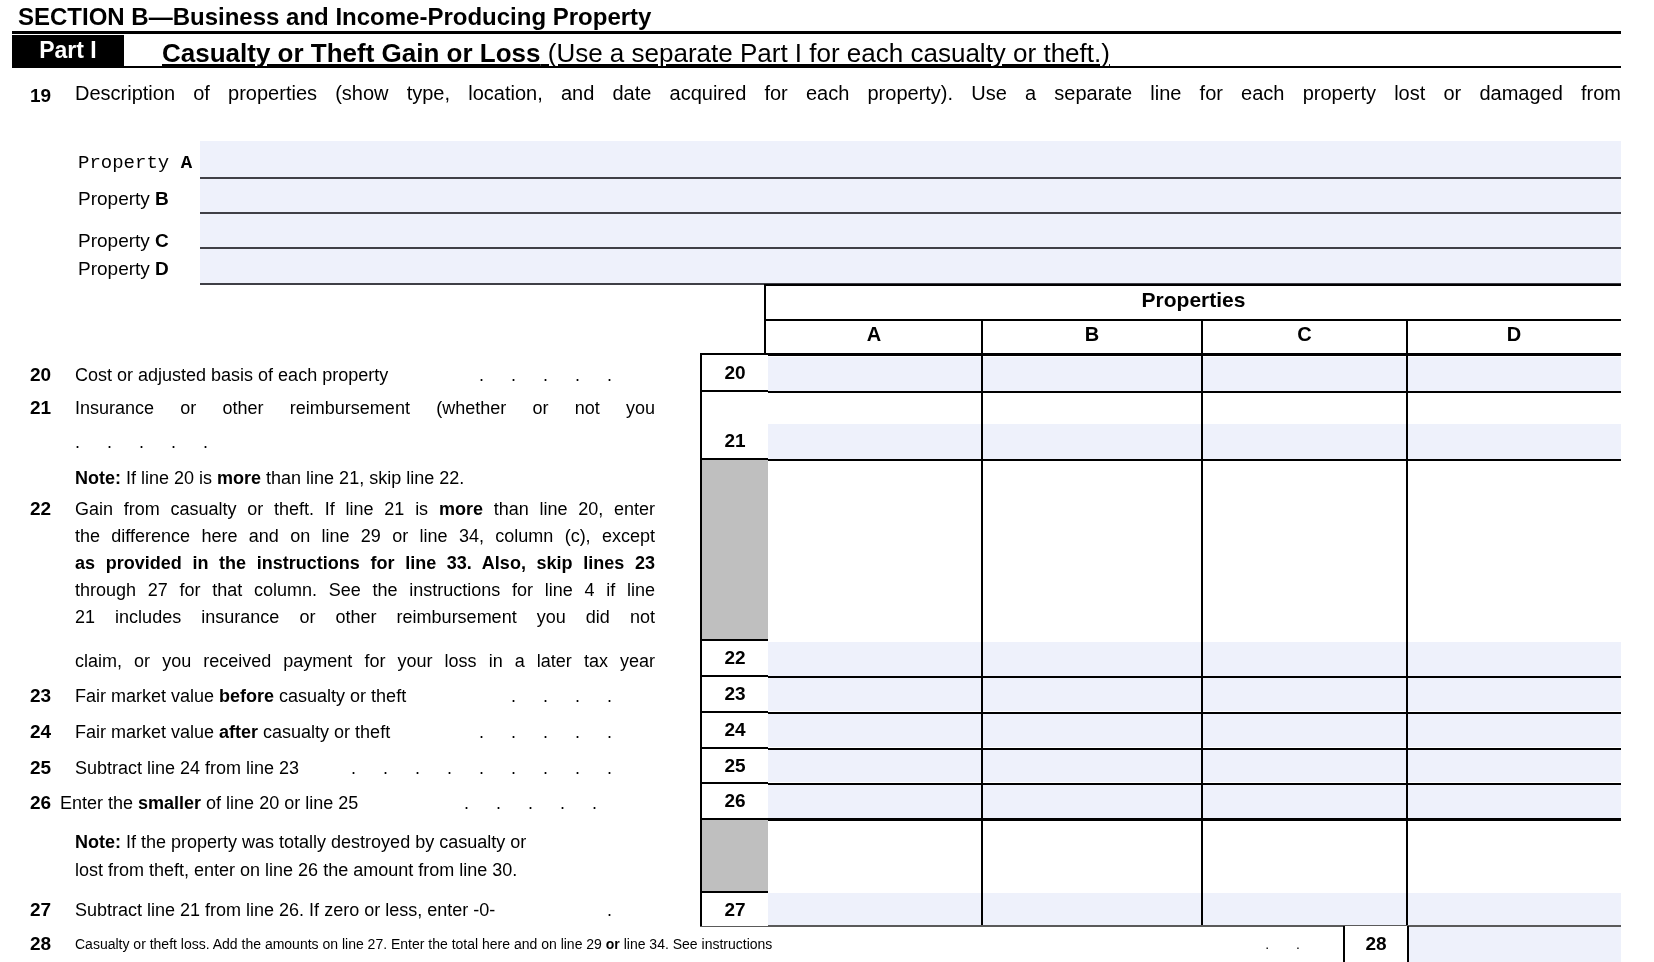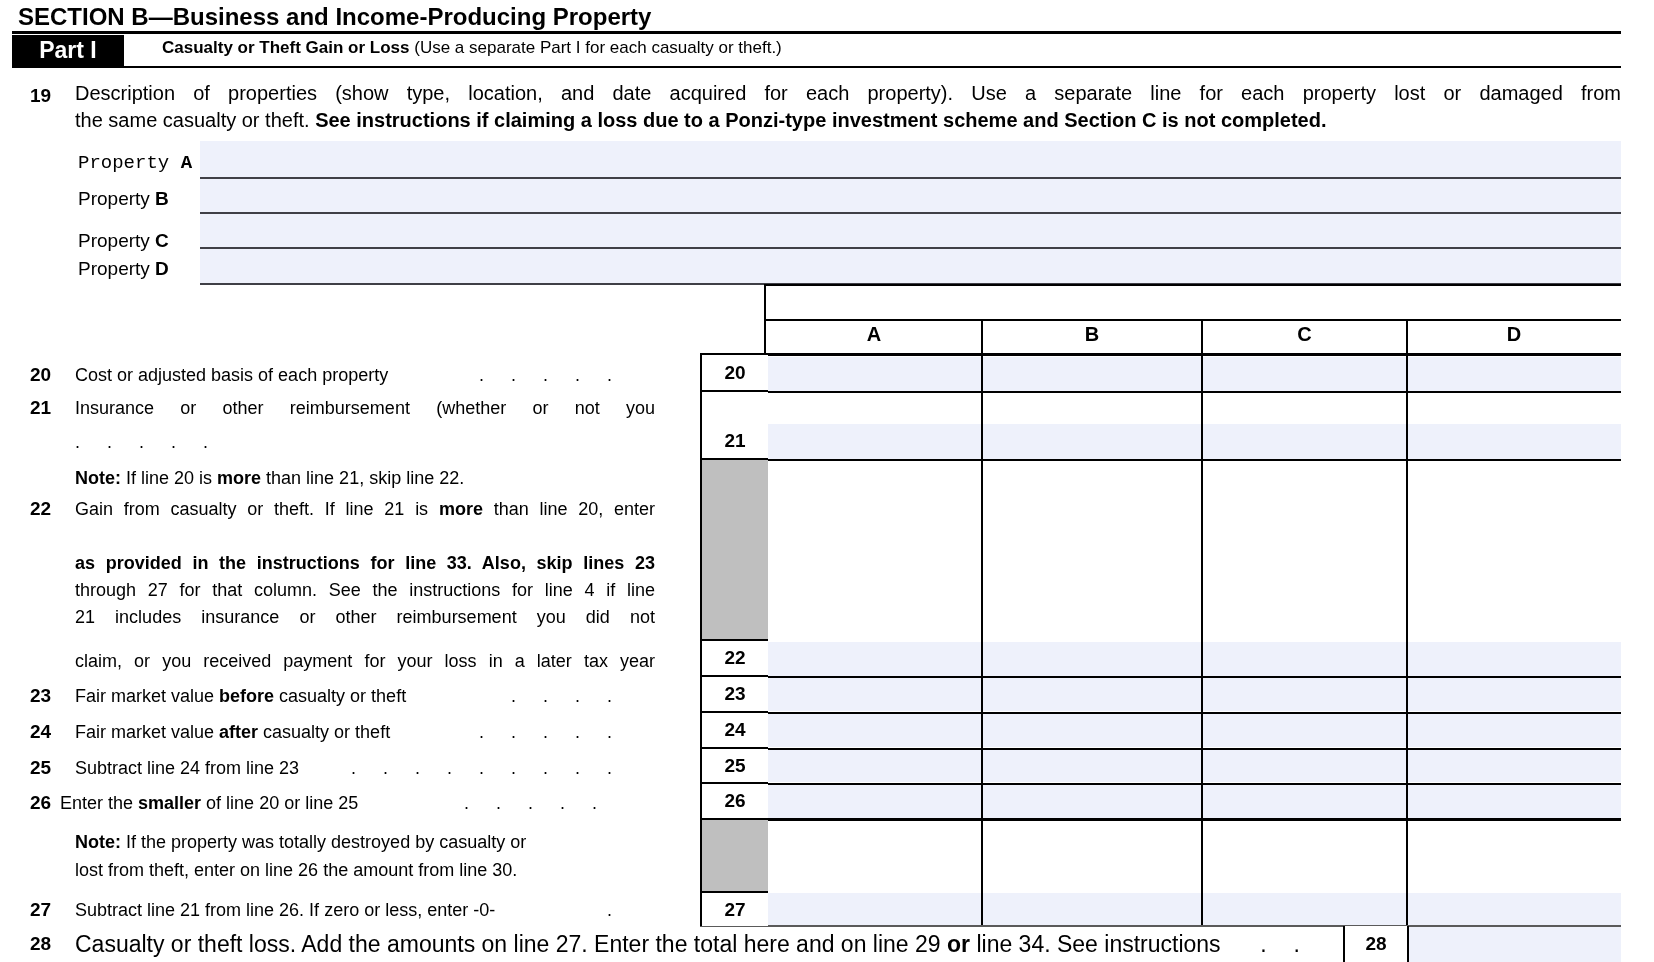--- a/index.html
+++ b/index.html
@@ -4,29 +4,29 @@
 <style>
   html,body{margin:0;padding:0;background:#fff;}
   .page{position:relative;width:1654px;height:962px;background:#fff;overflow:hidden;
         font-family:"Liberation Sans","DejaVu Sans",sans-serif;color:#000;}
   .b{font-weight:bold;}
   
   .sec-title{position:absolute;left:18px;top:3px;font-size:24px;font-weight:bold;z-index:8;white-space:nowrap;}
   .rule{position:absolute;background:#000;z-index:5;}
   .part-box{position:absolute;left:12px;top:35px;width:112px;height:31px;background:#000;color:#fff;
             display:flex;align-items:center;justify-content:center;font-size:23px;font-weight:bold;z-index:8;}
-  .part-title{position:absolute;left:162px;top:38px;font-size:17px;z-index:8;white-space:nowrap;}
+  .part-title{position:absolute;left:162px;top:38px;font-size:26px;z-index:8;white-space:nowrap;text-decoration:underline;}
   
   .num{position:absolute;font-weight:bold;font-size:19px;z-index:8;line-height:24px;}
   .tl{position:absolute;font-size:18px;line-height:24px;white-space:nowrap;z-index:8;}
   .t19{font-size:20px;line-height:26px;}
   .jl{white-space:normal;text-align:justify;text-align-last:justify;width:580px;}
   .jl19{width:1546px;}
   .dotline{display:flex;justify-content:space-between;width:570px;padding-right:6px;box-sizing:border-box;}
-  .dotline28{width:1258px;font-size:23px;}
+  .dotline28{width:1258px;font-size:14px;}
   .dots{letter-spacing:27px;white-space:nowrap;}
   
   .plabel{position:absolute;left:78px;font-size:19px;z-index:8;white-space:nowrap;}
   .pfield{position:absolute;left:200px;width:1421px;background:#eef1fb;border-bottom:2px solid #3f3f46;
           box-sizing:border-box;z-index:1;}
   
   .hline{position:absolute;background:#000;height:2px;z-index:5;}
   .vline{position:absolute;background:#000;width:2px;z-index:5;}
   .cell{position:absolute;background:#eef1fb;z-index:1;}
   .thead{position:absolute;text-align:center;font-weight:bold;z-index:8;}
@@ -46,32 +46,32 @@
 <div class="page">
 
   <div class="sec-title">SECTION B—Business and Income-Producing Property</div>
   <div class="rule" style="left:12px;top:31px;width:1609px;height:3px;"></div>
   <div class="part-box">Part I</div>
   <div class="part-title"><span class="b">Casualty or Theft Gain or Loss</span><span> (Use a separate Part I for each casualty or theft.)</span></div>
   <div class="rule" style="left:12px;top:66px;width:1609px;height:2px;"></div>
 
   <span class="num" style="left:30px;top:84px;">19</span>
   <div class="tl t19 jl jl19" style="left:75px;top:80px;"><span>Description of properties (show type, location, and date acquired for each property). Use a separate line for each property lost or damaged from</span></div>
-  <div class="tl t19" style="left:75px;top:107px;"><span>the same casualty or theft. </span><span class="b">See instructions if claiming a loss due to a Ponzi-type investment scheme and Section C is not completed.</span></div>
 
   <div class="plabel" style="top:152px;font-family:Liberation Mono, monospace;"><span>Property </span><span class="b">A</span></div>
   <div class="pfield" style="top:141px;height:38px;"></div>
   <div class="plabel" style="top:188px;"><span>Property </span><span class="b">B</span></div>
   <div class="pfield" style="top:179px;height:35px;"></div>
   <div class="plabel" style="top:230px;"><span>Property </span><span class="b">C</span></div>
   <div class="pfield" style="top:214px;height:35px;"></div>
   <div class="plabel" style="top:258px;"><span>Property </span><span class="b">D</span></div>
   <div class="pfield" style="top:249px;height:36px;"></div>
 
   <div class="hline" style="left:765px;top:284px;width:856px;"></div>
+  <div class="thead" style="left:766px;top:288px;width:855px;font-size:21px;">Properties</div>
   <div class="hline" style="left:765px;top:319px;width:856px;"></div>
   <div class="thead" style="left:766px;top:323px;width:216px;font-size:20px;">A</div>
   <div class="thead" style="left:982px;top:323px;width:220px;font-size:20px;">B</div>
   <div class="thead" style="left:1202px;top:323px;width:205px;font-size:20px;">C</div>
   <div class="thead" style="left:1407px;top:323px;width:214px;font-size:20px;">D</div>
   <div class="hline" style="left:700px;top:353px;width:921px;height:3px;"></div>
 
   <div class="vline" style="left:764px;top:284px;height:642px;"></div>
   <div class="vline" style="left:981px;top:319px;height:607px;"></div>
   <div class="vline" style="left:1201px;top:319px;height:607px;"></div>
@@ -142,20 +142,21 @@
   <span class="num" style="left:30px;top:396px;">21</span>
   <div class="tl jl" style="left:75px;top:396px;">Insurance or other reimbursement (whether or not you</div>
   <div class="tl dotline" style="left:75px;top:430px;">
       <span class="dots">.....</span>
     </div>
 
   <div class="tl" style="left:75px;top:466px;"><span class="b">Note:</span><span> If line 20 is </span><span class="b">more</span><span> than line 21, skip line 22.</span></div>
 
   <span class="num" style="left:30px;top:497px;">22</span>
   <div class="tl jl" style="left:75px;top:497px;"><span>Gain from casualty or theft. If line 21 is </span><span class="b">more</span><span> than line 20, enter</span></div>
+  <div class="tl jl" style="left:75px;top:524px;">the difference here and on line 29 or line 34, column (c), except</div>
   <div class="tl jl" style="left:75px;top:551px;font-weight:bold;">as provided in the instructions for line 33. Also, skip lines 23</div>
   <div class="tl jl" style="left:75px;top:578px;">through 27 for that column. See the instructions for line 4 if line</div>
   <div class="tl jl" style="left:75px;top:605px;">21 includes insurance or other reimbursement you did not</div>
   <div class="tl jl" style="left:75px;top:649px;">claim, or you received payment for your loss in a later tax year</div>
 
   <span class="num" style="left:30px;top:684px;">23</span>
   <div class="tl dotline" style="left:75px;top:684px;">
       <span><span>Fair market value </span><span class="b">before</span><span> casualty or theft</span></span>
       <span class="dots">....</span>
     </div>

